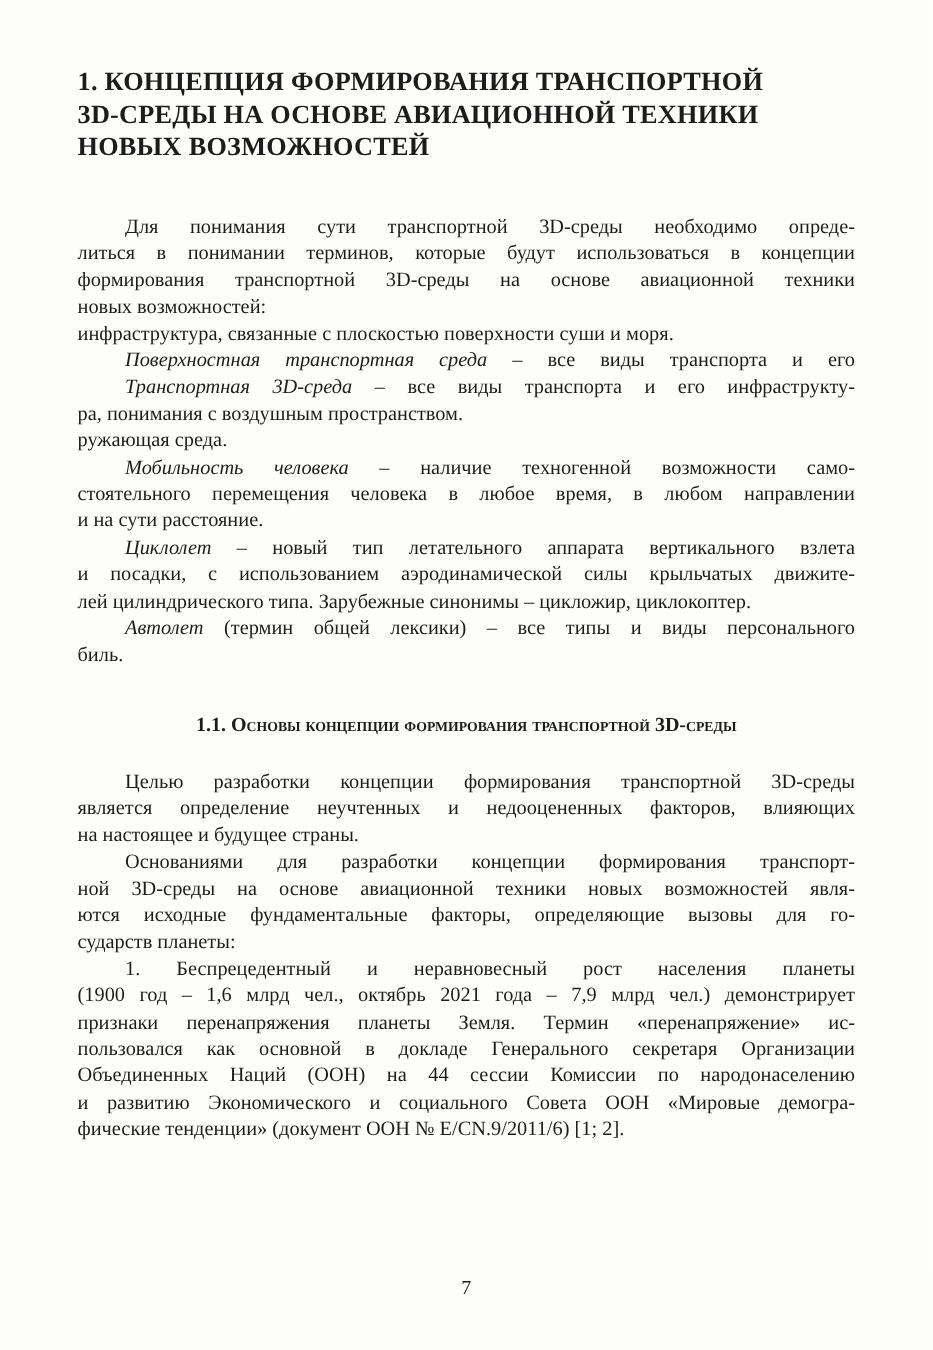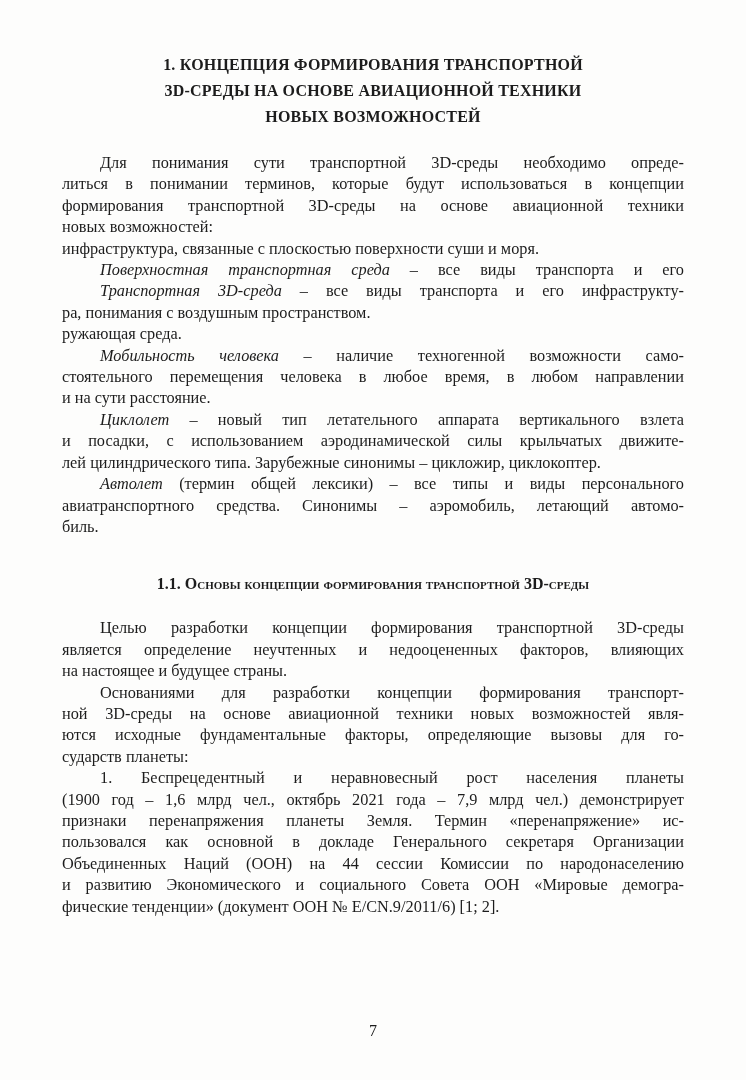--- a/index.html
+++ b/index.html
@@ -17,31 +17,31 @@
     overflow: hidden;
   }
   .content {
     position: absolute;
     left: 62px;
     top: 0;
     width: 622px;
   }
   .title {
     margin: 52px 0 0 0;
-    font-size: 16px;
+    font-size: 21px;
     font-weight: bold;
-    text-align: center;
+    text-align: left;
     line-height: 26px;
     letter-spacing: 0.2px;
   }
   .paras {
     font-size: 16.3px;
     line-height: 21.4px;
   }
-  .paras.intro { margin-top: 22px; }
+  .paras.intro { margin-top: 40px; }
   .paras.section { margin-top: 20px; }
   .line {
     text-align: justify;
     text-align-last: justify;
   }
   .line.last { text-align-last: left; }
   .line.first { text-indent: 38px; }
   .section-heading {
     margin: 34px 0 0 0;
     font-size: 16px;
@@ -94,21 +94,20 @@
           <div class="line">стоятельного перемещения человека в любое время, в любом направлении</div>
           <div class="line last">и на сути расстояние.</div>
         </div>
         <div class="para">
           <div class="line first"><i>Циклолет</i> – новый тип летательного аппарата вертикального взлета</div>
           <div class="line">и посадки, с использованием аэродинамической силы крыльчатых движите-</div>
           <div class="line last">лей цилиндрического типа. Зарубежные синонимы – цикложир, циклокоптер.</div>
         </div>
         <div class="para">
           <div class="line first"><i>Автолет</i> (термин общей лексики) – все типы и виды персонального</div>
-          <div class="line">авиатранспортного средства. Синонимы – аэромобиль, летающий автомо-</div>
           <div class="line last">биль.</div>
         </div>
       </div>
 
     <h2 class="section-heading">1.1. Основы концепции формирования транспортной 3D-среды</h2>
 
     <div class="paras section">
         <div class="para">
           <div class="line first">Целью разработки концепции формирования транспортной 3D-среды</div>
           <div class="line">является определение неучтенных и недооцененных факторов, влияющих</div>

